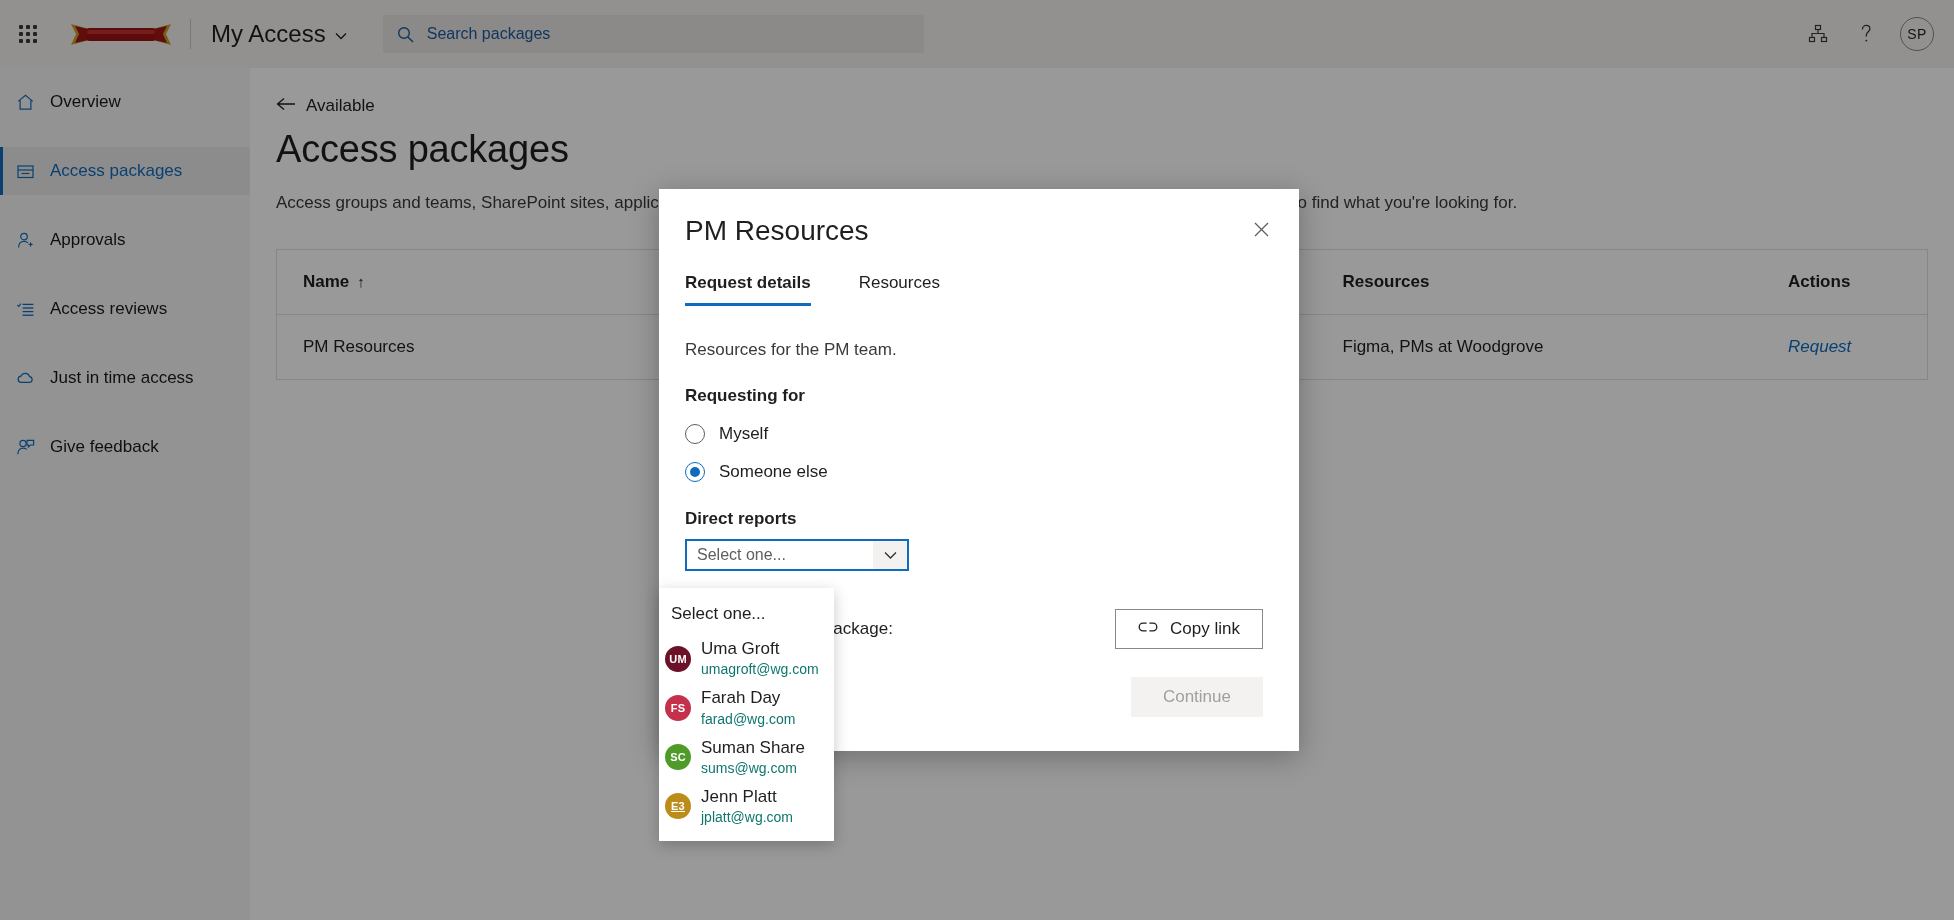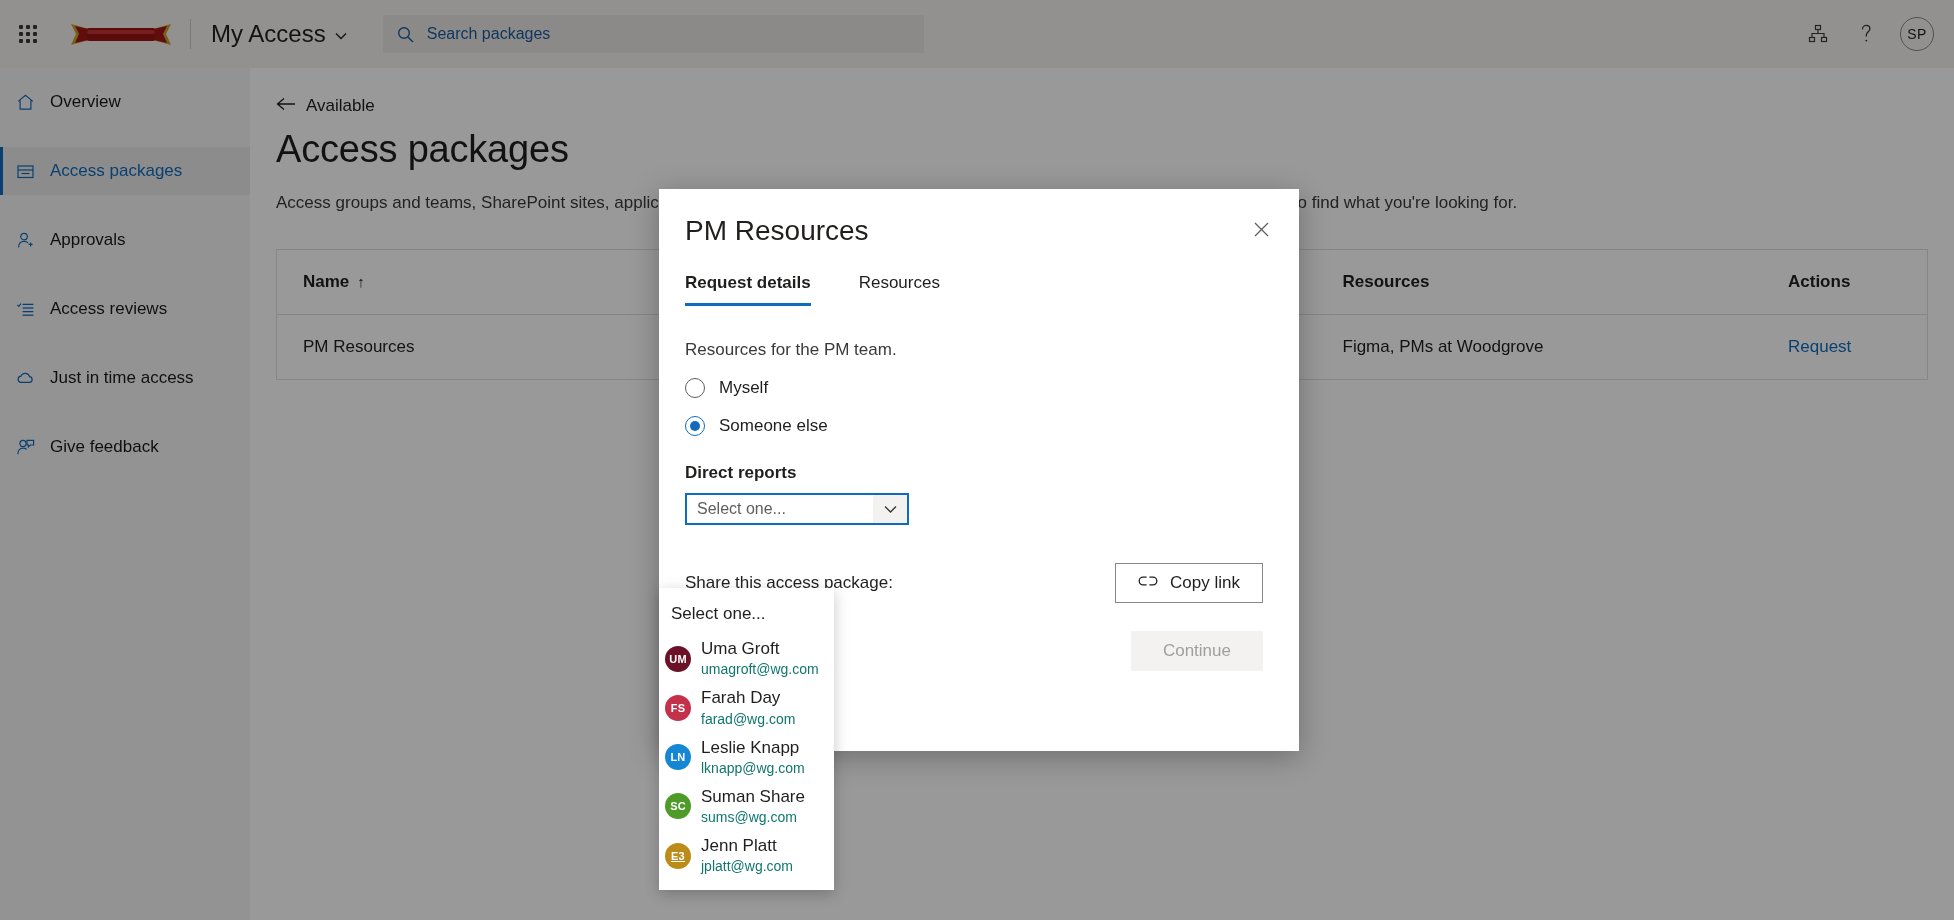--- a/index.html
+++ b/index.html
@@ -164,21 +164,21 @@
   }
   #table-card td {
     font-size: 17px; color:#201f1e;
     padding: 22px 0 22px 26px;
   }
   .col-name { width: 29%; }
   .col-desc { width: 34%; }
   .col-res  { width: 27%; }
   .col-act  { width: 10%; }
   .sort-arrow { margin-left: 8px; font-size: 15px; }
-  .link { color:#0f6cbd; cursor:pointer; }
+  .link { color:#0f6cbd; cursor:pointer;font-style:italic; }
 
   
   #dialog {
     position: absolute;
     left: 659px; top: 189px;
     width: 640px; height: 562px;
     background: #ffffff;
     box-shadow: 0 6px 28px rgba(0,0,0,0.28);
     z-index: 60;
     padding: 26px 30px 0 26px;
@@ -518,20 +518,21 @@
       <div class="tab active">
         <span>Request details</span>
       </div>
       <div class="tab">
         <span>Resources</span>
       </div>
     </div>
 
     <div id="dialog-desc">Resources for the PM team.</div>
 
+    <div class="field-label">Requesting for</div>
 
     <div class="radio-row">
       <span class="radio"></span>
       <span>Myself</span>
     </div>
 
     <div class="radio-row">
       <span class="radio checked">
           <i></i>
         </span>
@@ -579,27 +580,20 @@
     </div>
 
     <div class="dd-item">
       <span class="dd-avatar" style="background: rgb(196, 49, 75);">FS</span>
       <span class="dd-text">
         <span class="dd-name">Farah Day</span><br>
         <span class="dd-mail">farad@wg.com</span>
       </span>
     </div>
 
-    <div class="dd-item">
-      <span class="dd-avatar" style="background: rgb(20, 134, 212);">LN</span>
-      <span class="dd-text">
-        <span class="dd-name">Leslie Knapp</span><br>
-        <span class="dd-mail">lknapp@wg.com</span>
-      </span>
-    </div>
 
     <div class="dd-item">
       <span class="dd-avatar" style="background: rgb(79, 155, 41);">SC</span>
       <span class="dd-text">
         <span class="dd-name">Suman Share</span><br>
         <span class="dd-mail">sums@wg.com</span>
       </span>
     </div>
 
     <div class="dd-item">

